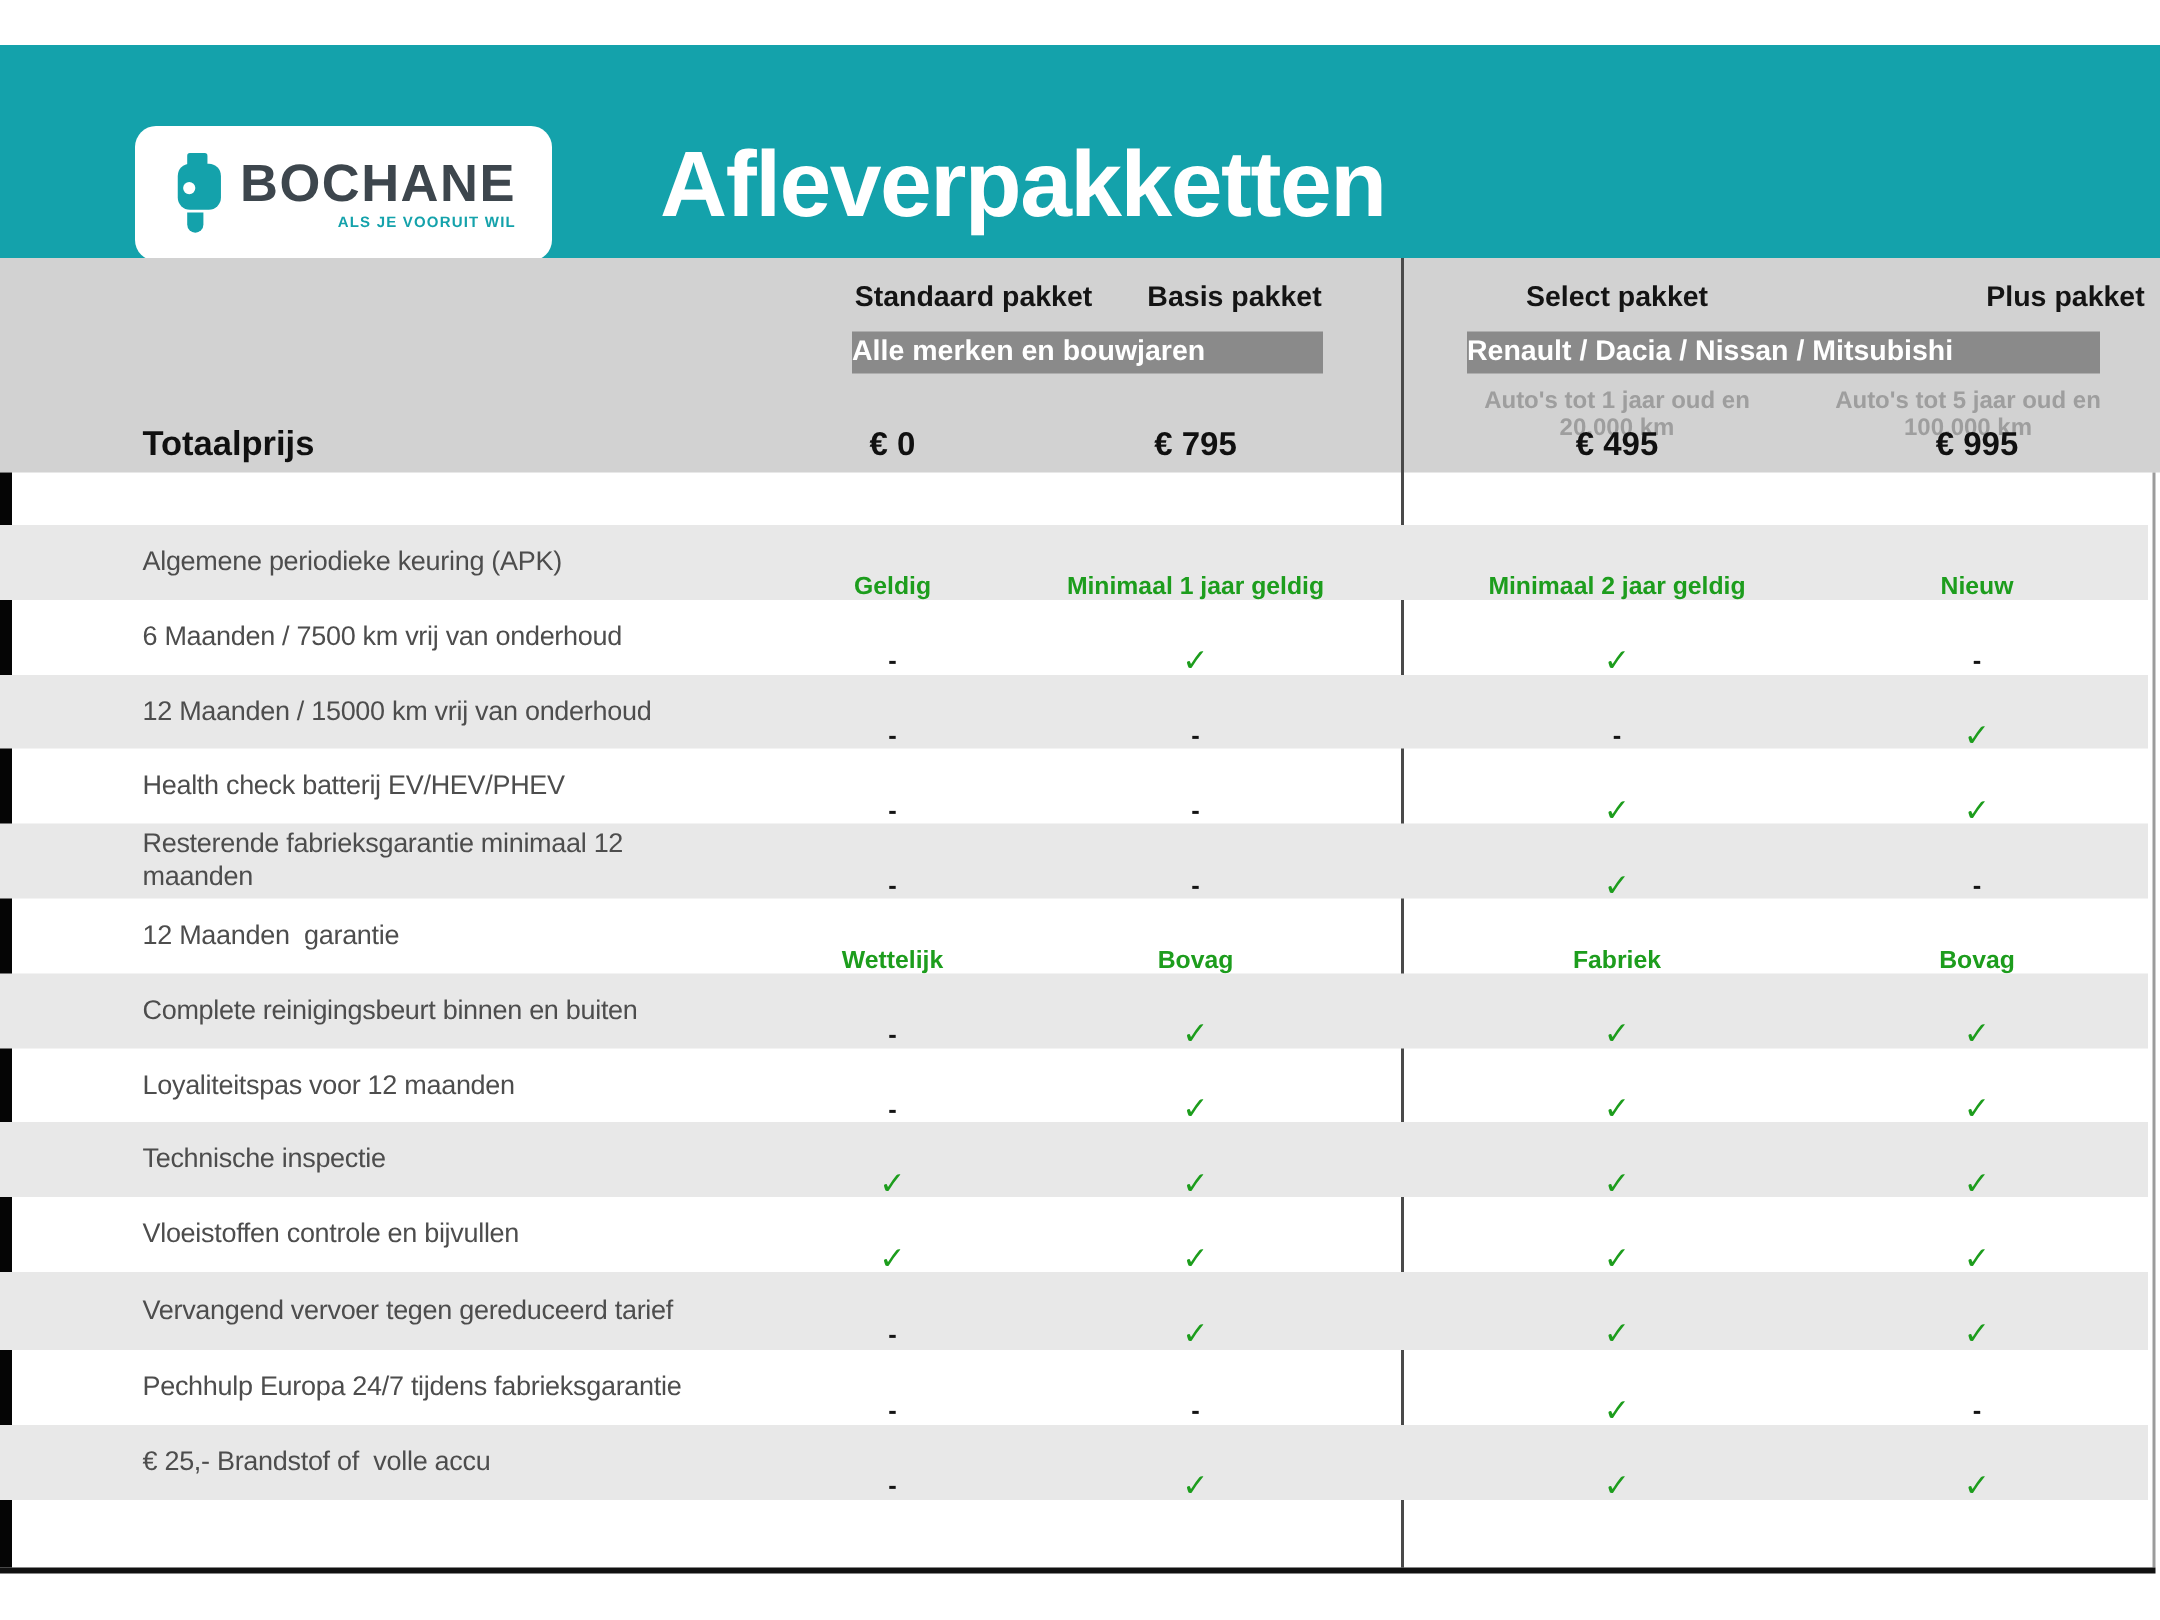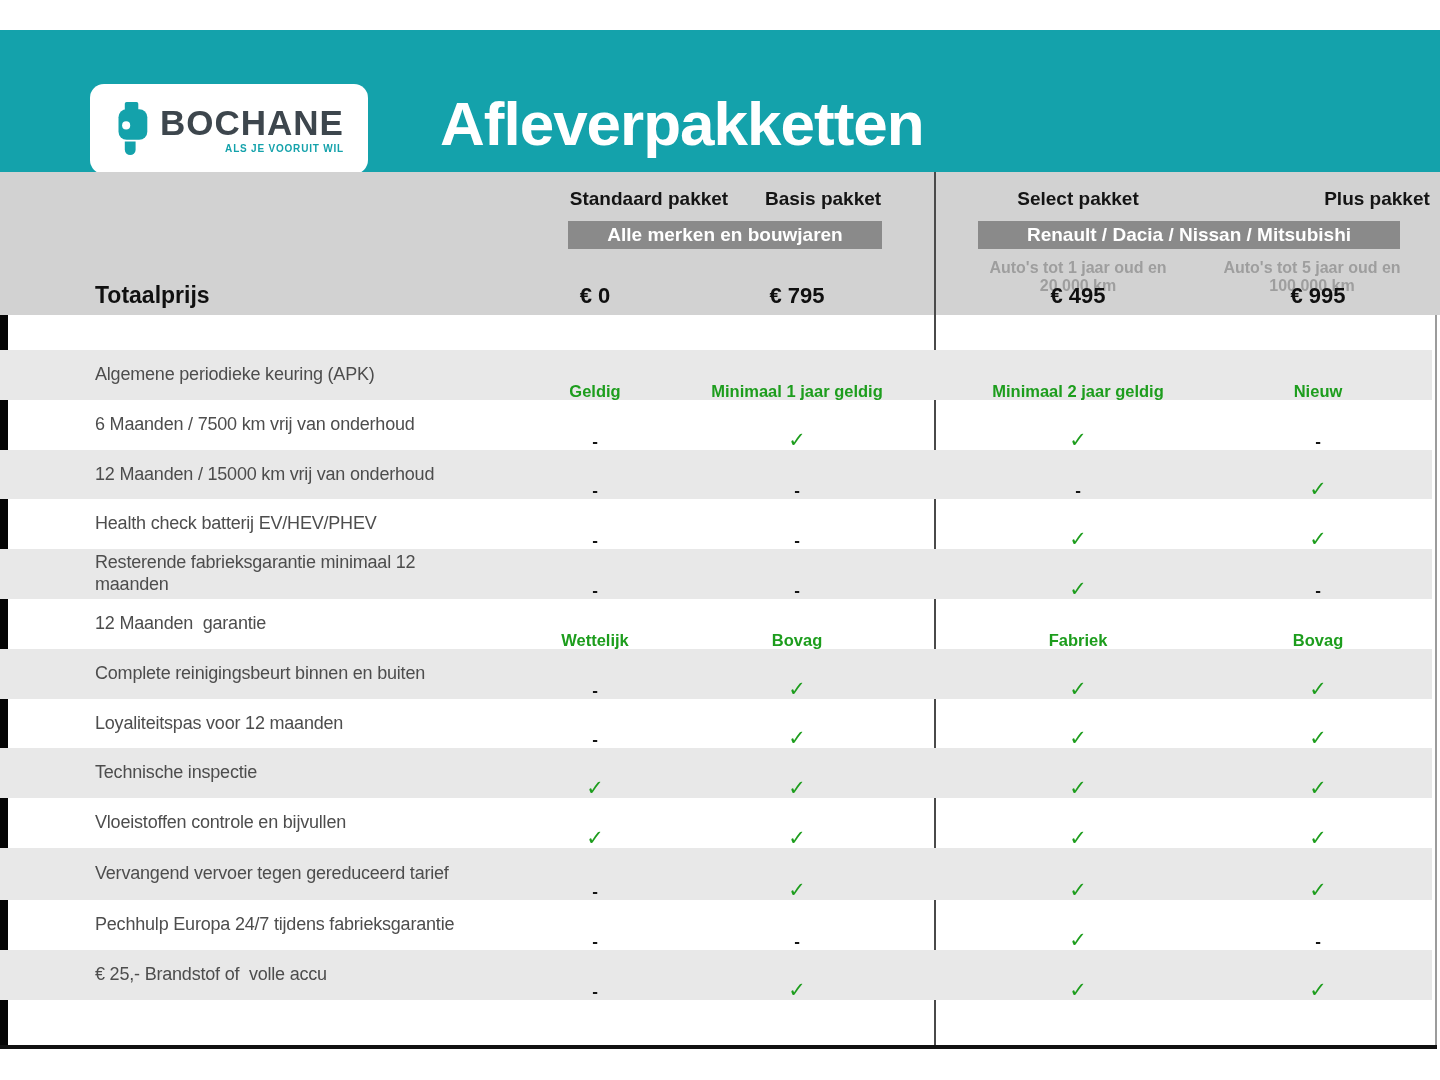--- a/index.html
+++ b/index.html
@@ -13,42 +13,42 @@
   .logo-icon { width:36px; height:56px; flex:0 0 auto; }
   .brand-wrap { display:flex; flex-direction:column; align-items:flex-end; }
   .brand-name { font-size:35px; font-weight:700; color:#3d464d; letter-spacing:1px; line-height:1; }
   .brand-tagline { font-size:10px; font-weight:700; color:#14a2ab; letter-spacing:0.8px; margin-top:3px; }
   .page-title { position:absolute; left:440px; top:58px; width:1000px; text-align:left; font-size:62px; font-weight:800; color:#ffffff; letter-spacing:-1px; }
 
   
   .header-band { position:absolute; left:0; top:172px; width:1440px; height:143px; background:#d2d2d2; }
   .col-header { position:absolute; top:188px; width:200px; text-align:center; font-size:19px; font-weight:700; color:#141414; }
   .hcol0 { left:549px; } .hcol1 { left:723px; } .hcol2 { left:978px; } .hcol3 { left:1277px; }
-  .badge { position:absolute; top:221px; height:28px; line-height:28px; background:#8a8a8a; color:#ffffff; font-size:19px; font-weight:700; text-align:center; }
+  .badge { position:absolute; top:221px; height:28px; line-height:28px; background:#8a8a8a; color:#ffffff; font-size:19px; font-weight:700; }
   .badge-left { left:568px; width:314px; }
   .badge-right { left:978px; width:422px; }
   .subnote { position:absolute; top:259px; width:210px; text-align:center; font-size:16px; font-weight:700; color:#9e9e9e; }
   .note-select { left:973px; } .note-plus { left:1207px; }
   .total-label { position:absolute; left:95px; top:282px; font-size:23px; font-weight:800; color:#101010; }
   .total-val { position:absolute; top:283px; width:200px; text-align:center; font-size:22px; font-weight:800; color:#101010; }
   .tval0 { left:495px; } .tval1 { left:697px; } .tval2 { left:978px; } .tval3 { left:1218px; }
 
   
   .divider-vertical { position:absolute; left:934px; top:172px; width:2px; height:873px; background:#4a4a4a; }
   .left-border { position:absolute; left:0; top:315px; width:8px; height:730px; background:#050505; }
   .right-border { position:absolute; left:1435px; top:315px; width:2px; height:730px; background:#9b9b9b; }
   .bottom-border { position:absolute; left:0; top:1045px; width:1437px; height:4px; background:#111111; }
 
   
   .rows-wrap { position:absolute; left:0; top:350px; width:1440px; z-index:2; }
   .frow { position:relative; height:49.8px; width:1440px; }
   .frow-tall { height:52px; }
   .frow-gray { background:#e8e8e8; width:1432px; }
   .flabel { position:absolute; left:95px; top:0; height:100%; width:390px; display:flex; flex-direction:column; justify-content:center; font-size:18px; color:#4d4d4d; letter-spacing:-0.2px; line-height:1.2; white-space:pre-wrap; }
-  .fcell { position:absolute; top:0; height:100%; width:200px; display:flex; align-items:flex-end; justify-content:center; }
+  .fcell { position:absolute; top:16px; height:100%; width:200px; display:flex; align-items:center; justify-content:center; }
   .fcell0 { left:495px; } .fcell1 { left:697px; } .fcell2 { left:978px; } .fcell3 { left:1218px; }
   .check { font-size:21px; font-weight:500; color:#1d9d1d; line-height:1; }
   .dash  { font-size:17px; font-weight:800; color:#141414; line-height:1; }
   .gtext { font-size:16.5px; font-weight:700; color:#1d9d1d; line-height:1; }
 </style>
 </head>
 <body>
 
 <div class="page">
 

